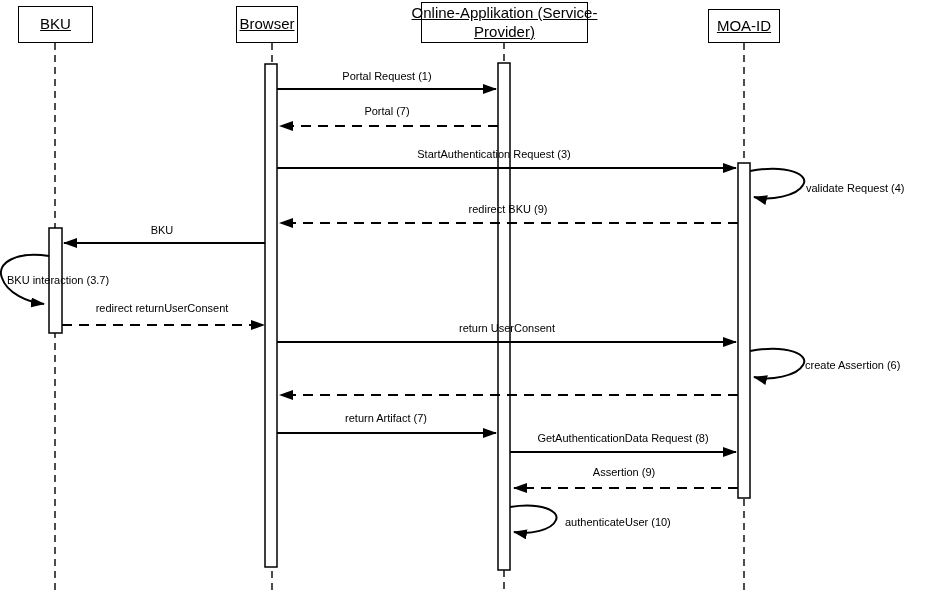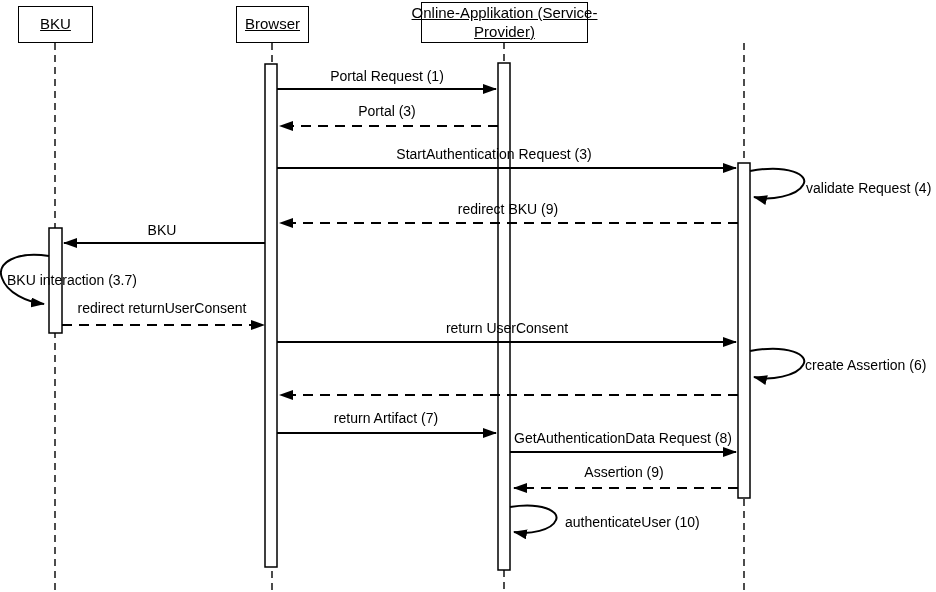--- a/index.html
+++ b/index.html
@@ -8,21 +8,21 @@
     font-family:"Liberation Sans",sans-serif;color:#000;overflow:hidden;
   }
   .diagram svg{position:absolute;left:0;top:0;}
   .actor{
     position:absolute;border:1.5px solid #000;background:#fff;
     display:flex;flex-direction:column;align-items:center;justify-content:center;
     text-align:center;font-size:15px;line-height:1.25;box-sizing:border-box;z-index:3;
   }
   .actor span{text-decoration:underline;display:block;white-space:nowrap;}
   .msg{
-    position:absolute;font-size:14px;white-space:nowrap;z-index:2;
+    position:absolute;font-size:11px;white-space:nowrap;z-index:2;
     transform:translate(-50%,-50%);
   }
   .msg.anchor-left{transform:translate(0,-50%);}
 </style>
 </head>
 <body>
 
 <div class="diagram">
 
   <svg width="936" height="592" viewBox="0 0 936 592">
@@ -67,30 +67,33 @@
       <path d="M750,171 C788,164 810,175 803,185 C797,196 770,201 754,197" marker-end="url(#ah)"></path>
       <path d="M49,256 C16,251 -4,263 2,278 C7,293 27,302 44,304" marker-end="url(#ah)"></path>
       <path d="M750,351 C788,344 810,355 803,365 C797,376 770,381 754,377" marker-end="url(#ah)"></path>
       <path d="M510,507 C541,502 560,511 556,520 C552,530 530,535 514,532" marker-end="url(#ah)"></path>
     </g>
   </svg>
 
   <div class="actor" style="left:18px;top:6px;width:75px;height:37px">
     <span>BKU</span>
   </div>
-  <div class="actor" style="left:236px;top:6px;width:73px;height:37px">
+  <div class="actor" style="left:236px;top:6px;width:62px;height:37px">
     <span>Browser</span>
   </div>
   <div class="actor" style="left:421px;top:2px;width:167px;height:41px">
     <span>Online-Applikation (Service-</span>
     <span>Provider)</span>
   </div>
+  <div class="actor" style="left:708px;top:9px;width:72px;height:34px">
+    <span>MOA-ID</span>
+  </div>
 
   <div class="msg" style="left:387px;top:76px">Portal Request (1)</div>
-  <div class="msg" style="left:387px;top:111px">Portal (3)</div>
+  <div class="msg" style="left:387px;top:111px">Portal (7)</div>
   <div class="msg" style="left:494px;top:154px">StartAuthentication Request (3)</div>
   <div class="msg anchor-left" style="left:806px;top:188px">validate Request (4)</div>
   <div class="msg" style="left:508px;top:209px">redirect BKU (9)</div>
   <div class="msg" style="left:162px;top:230px">BKU</div>
   <div class="msg anchor-left" style="left:7px;top:280px">BKU interaction (3.7)</div>
   <div class="msg" style="left:162px;top:308px">redirect returnUserConsent</div>
   <div class="msg" style="left:507px;top:328px">return UserConsent</div>
   <div class="msg anchor-left" style="left:805px;top:365px">create Assertion (6)</div>
   <div class="msg" style="left:386px;top:418px">return Artifact (7)</div>
   <div class="msg" style="left:623px;top:438px">GetAuthenticationData Request (8)</div>

